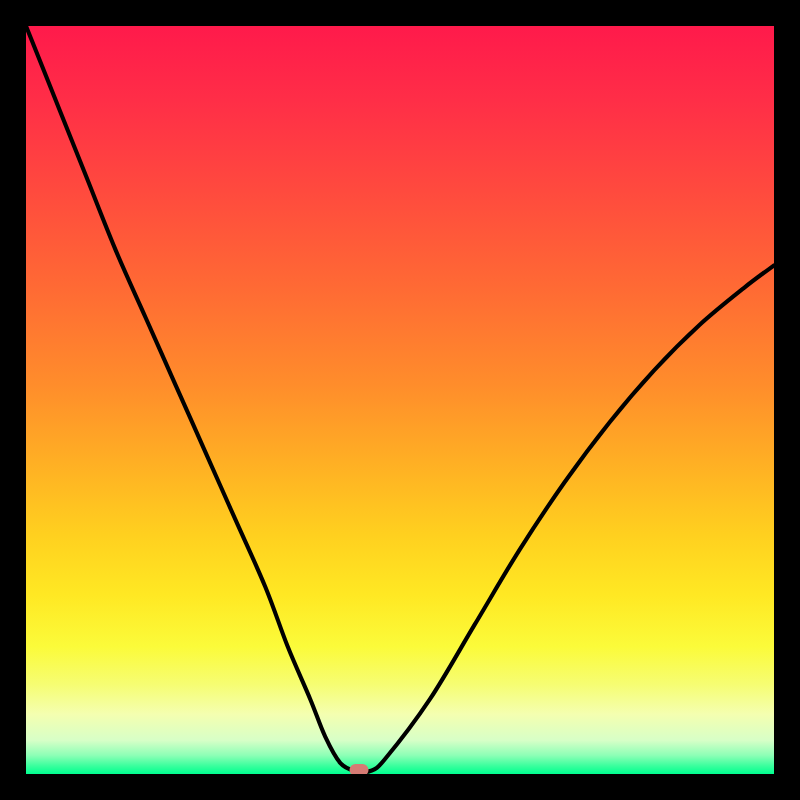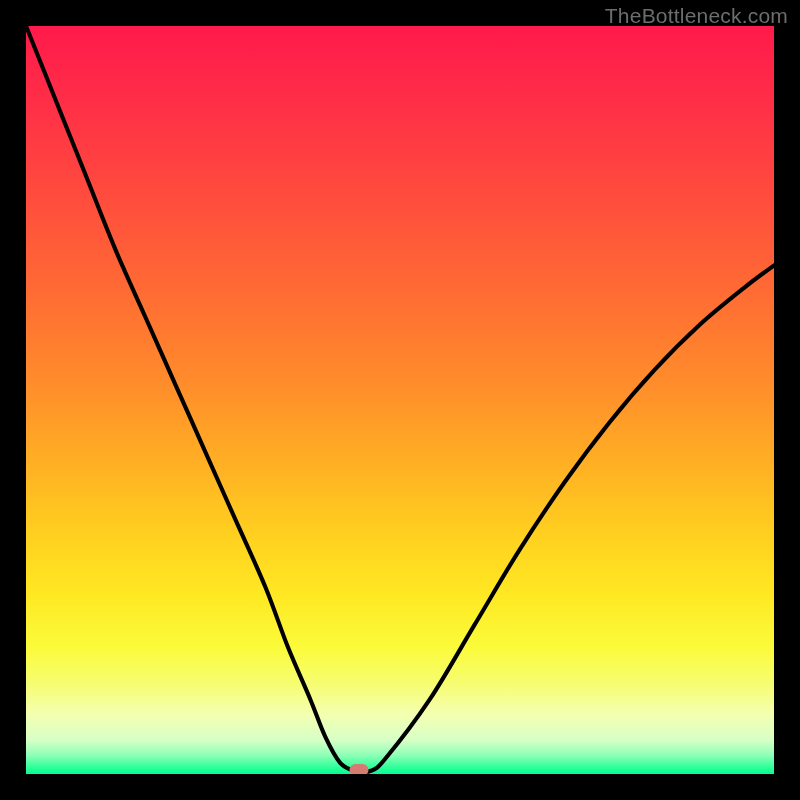--- a/index.html
+++ b/index.html
@@ -84,15 +84,14 @@
       <rect x="0" y="0" width="100" height="100" fill="url(#bg)"></rect>
     </svg>
 
     <svg class="curve" viewBox="0 0 100 100" preserveAspectRatio="none">
       <path id="curve-path" fill="none" stroke-width="0.55" stroke-linecap="round" stroke-linejoin="round" d="M 0,0 C 0.6666666666666666,1.6666666666666667 2.666666666666667,6.666666666666666 4,10 C 5.333333333333333,13.333333333333334 6.666666666666667,16.666666666666668 8,20 C 9.333333333333334,23.333333333333332 10.666666666666666,26.833333333333332 12,30 C 13.333333333333334,33.166666666666664 14.666666666666666,36 16,39 C 17.333333333333332,42 18.666666666666668,45 20,48 C 21.333333333333332,51 22.666666666666664,54 24,57 C 25.333333333333336,60 26.66666666666667,63 28.000000000000004,66 C 29.333333333333336,69 30.833333333333336,72.16666666666667 32,75 C 33.166666666666664,77.83333333333333 34,80.5 35,83 C 36,85.5 37.166666666666664,88 38,90 C 38.833333333333336,92 39.333333333333336,93.58333333333333 40,95 C 40.666666666666664,96.41666666666667 41.333333333333336,97.73333333333333 42,98.5 C 42.666666666666664,99.26666666666667 43.333333333333336,99.41666666666666 44,99.6 C 44.666666666666664,99.78333333333333 45.333333333333336,99.86666666666666 46,99.6 C 46.666666666666664,99.33333333333333 46.666666666666664,99.6 48,98 C 49.333333333333336,96.4 52,93 54,90 C 56,87 58,83.33333333333333 60,80 C 62,76.66666666666667 64,73.16666666666667 66,70 C 68,66.83333333333333 70,63.833333333333336 72,61 C 74,58.166666666666664 76,55.5 78,53 C 80,50.5 82,48.166666666666664 84,46 C 86,43.833333333333336 88,41.833333333333336 90,40 C 92,38.166666666666664 94.33333333333333,36.333333333333336 96,35 C 97.66666666666667,33.666666666666664 99.33333333333333,32.5 100,32" stroke="#000000"></path>
     </svg>
 
     <div class="marker" id="marker" style="left: 44.5%; top: 99.4%; background: rgb(214, 123, 116);"></div>
   </div>
 
-  <div class="watermark">TheBottleneck.com</div>
 
 </div>
 
 </body></html>

